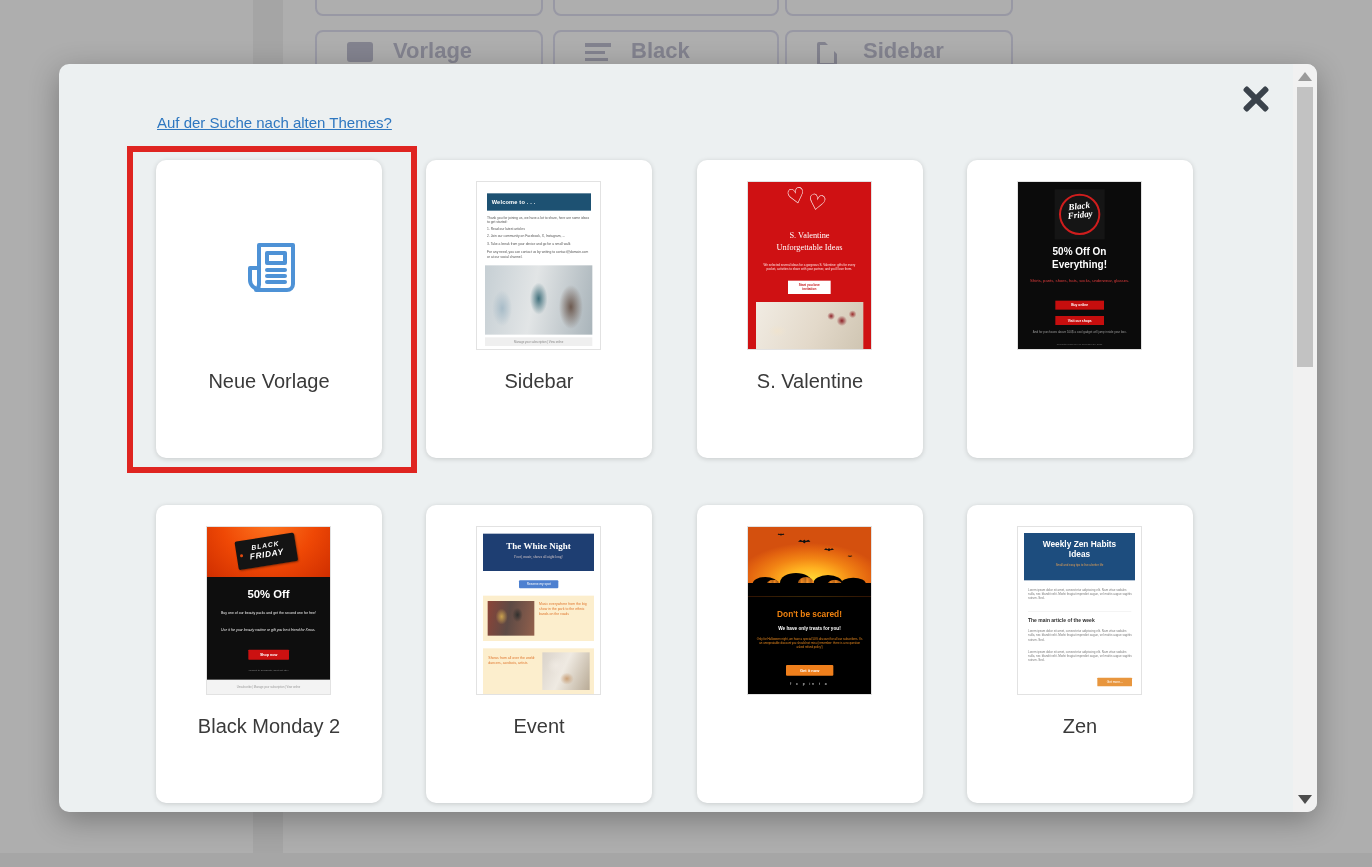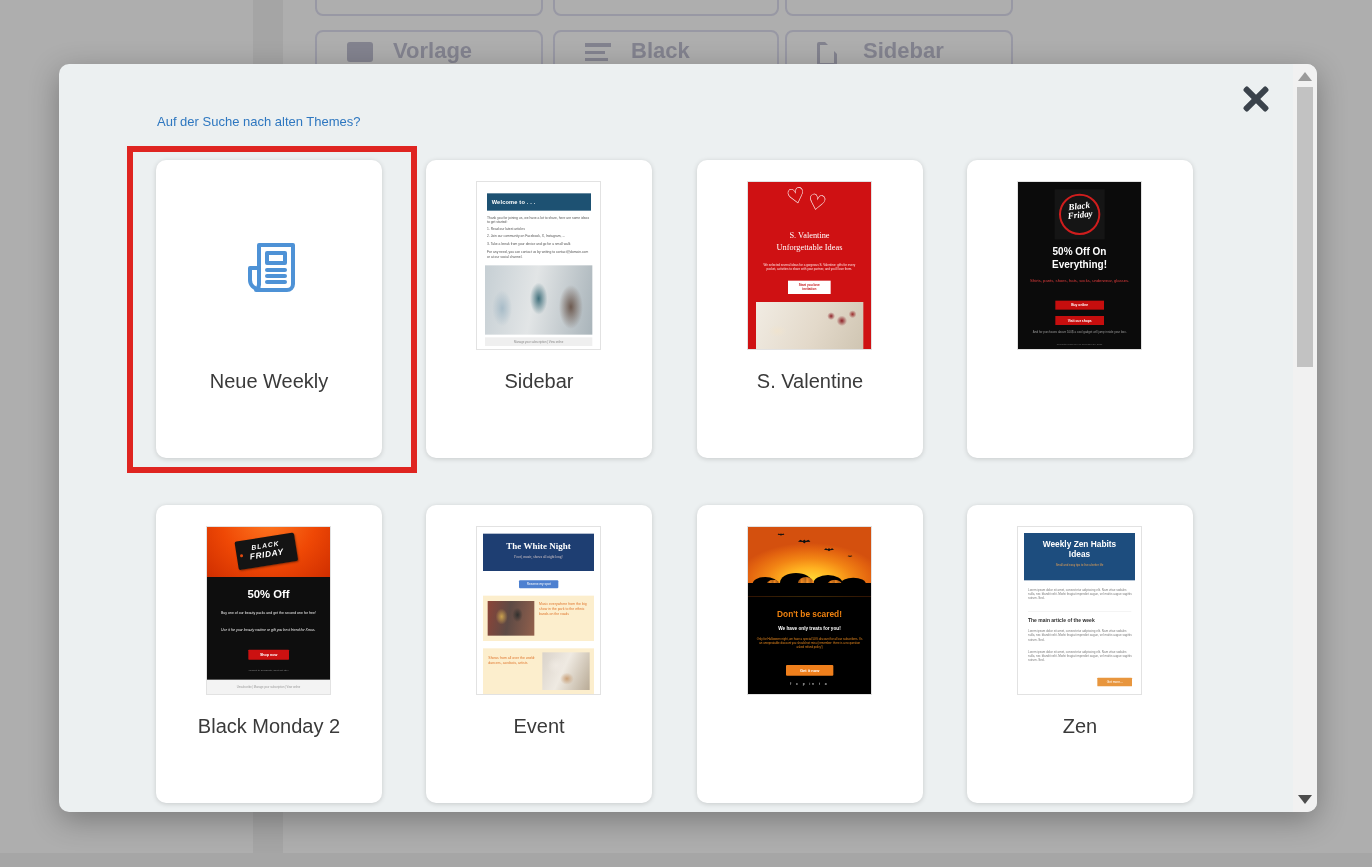--- a/index.html
+++ b/index.html
@@ -14,21 +14,21 @@
   .bgicon{position:absolute;left:30px;top:10px}
   .icon-block{width:26px;height:20px;background:#83838f;border-radius:3px;}
   .icon-lines{width:26px;height:20px;background-image:linear-gradient(#83838f,#83838f),linear-gradient(#83838f,#83838f),linear-gradient(#83838f,#83838f);
     background-size:26px 4px,20px 3px,23px 3px;background-position:0 1px,0 9px,0 16px;background-repeat:no-repeat;}
   .icon-page{width:20px;height:24px;border:3px solid #83838f;border-radius:2px;box-sizing:border-box;position:relative;}
   .icon-page::after{content:"";position:absolute;right:-3px;top:-3px;border:6px solid transparent;border-top-color:#aeaeae;border-right-color:#aeaeae;}
   .bglabel{position:absolute;left:76px;top:6px;font-size:22px;font-weight:600;color:#83838f;white-space:nowrap;}
   
   .modal{position:absolute;left:59px;top:64px;width:1258px;height:748px;background:#ecf0f1;
          border-radius:10px;box-shadow:0 8px 30px rgba(0,0,0,.3);}
-  .old-link{position:absolute;left:98px;top:50px;font-size:13px;color:#2e77c0;cursor:pointer;}
+  .old-link{position:absolute;left:98px;top:50px;font-size:15px;color:#2e77c0;text-decoration:underline;cursor:pointer;}
   .close{position:absolute;left:1178px;top:16px;width:38px;height:38px;cursor:pointer;}
   .xb{position:absolute;left:3px;top:16px;width:32px;height:6px;background:#3a424b;border-radius:2px;}
   .x1{transform:rotate(45deg)}.x2{transform:rotate(-45deg)}
   .hl{position:absolute;left:68px;top:82px;width:278px;height:315px;border:6px solid #df2521;}
   
   .sb-track{position:absolute;right:0;top:0;width:24px;height:748px;background:#f1f1f1;border-radius:0 10px 10px 0;}
   .sb-thumb{position:absolute;left:4px;top:23px;width:16px;height:280px;background:#c2c2c2;}
   .sb-up{position:absolute;left:5px;top:8px;width:0;height:0;border-left:7px solid transparent;border-right:7px solid transparent;border-bottom:9px solid #9a9a9a;}
   .sb-down{position:absolute;left:5px;bottom:8px;width:0;height:0;border-left:7px solid transparent;border-right:7px solid transparent;border-top:9px solid #4c4c4c;}
   
@@ -172,21 +172,21 @@
       <svg class="nv-icon" width="70" height="70" viewBox="0 0 70 70">
         <g fill="none" stroke="#4e92d6" stroke-width="4" stroke-linejoin="round" stroke-linecap="round">
           <path d="M25 13 H59 V52 a6 6 0 0 1 -6 6 H22 a7 7 0 0 0 3 -6 Z"></path>
           <path d="M25 36 H16 V48 a9 9 0 0 0 9 9"></path>
           <rect x="33" y="21" width="18" height="10"></rect>
           <path d="M33 38 h18"></path>
             <path d="M33 44 h18"></path>
             <path d="M33 50 h18"></path>
         </g>
       </svg>
-      <div class="card-label">Neue Weekly</div>
+      <div class="card-label">Neue Vorlage</div>
     </div>
 
     <div class="card col2 row1">
       <div class="thumb">
         <div class="ti t-welcome">
           <div class="w-header">Welcome to . . .</div>
           <div class="w-p w-intro">Thank you for joining us, we have a lot to share, here are some ideas to get started:</div>
           <div class="w-p w-l1">1. Read our latest articles</div>
           <div class="w-p w-l2">2. Join our community on Facebook, X, Instagram, ...</div>
           <div class="w-p w-l3">3. Take a break from your device and go for a small walk</div>

